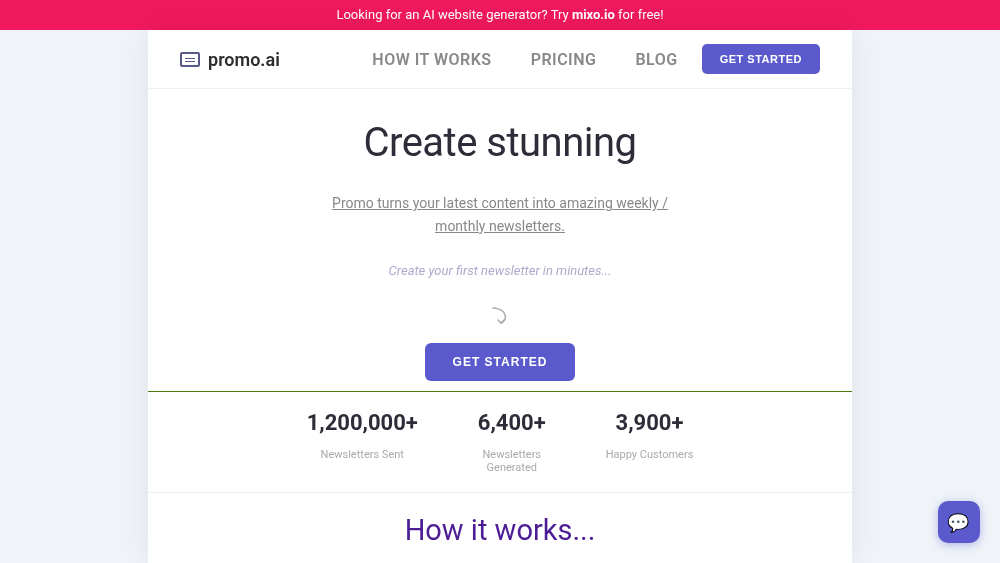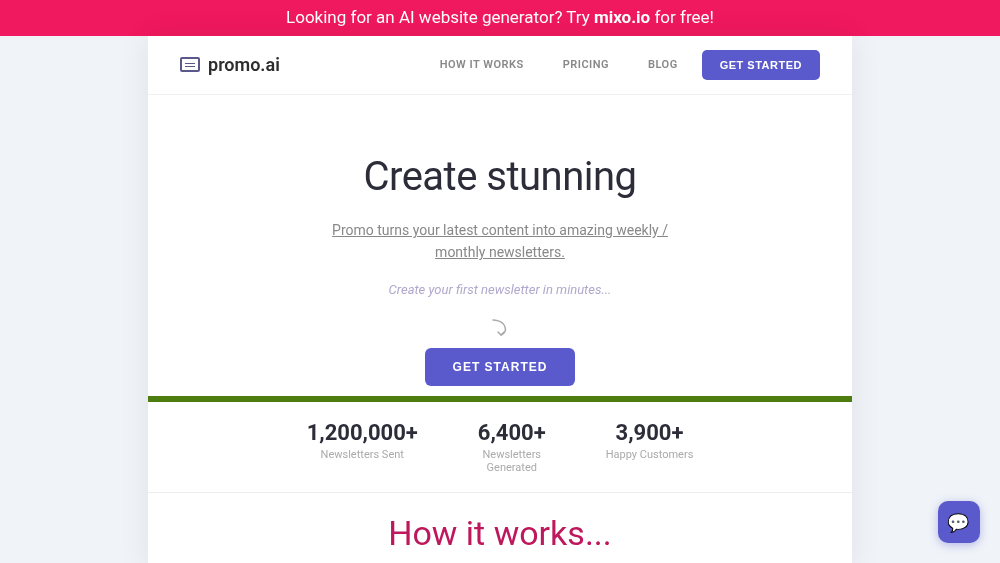--- a/index.html
+++ b/index.html
@@ -11,21 +11,21 @@
       overflow: hidden;
       position: relative;
     }
 
     
     .top-banner {
       background: #f0185e;
       color: white;
       text-align: center;
       padding: 6px 20px;
-      font-size: 17px;
+      font-size: 13px;
       line-height: 1.4;
     }
     .top-banner a {
       color: white;
       font-weight: 700;
       text-decoration: none;
     }
 
     
     .main-wrapper {
@@ -76,21 +76,21 @@
       height: 1px;
       background: #5a5a8a;
       box-shadow: 0 3px 0 #5a5a8a;
     }
     .nav-links {
       display: flex;
       align-items: center;
       gap: 24px;
     }
     .nav-link {
-      font-size: 11px;
+      font-size: 16px;
       font-weight: 600;
       color: #888;
       text-transform: uppercase;
       letter-spacing: 0.5px;
       cursor: pointer;
       padding-left: 15px;
     }
     .get-started-btn {
       background: #5a5acd;
       color: white;
@@ -103,21 +103,21 @@
       cursor: pointer;
       text-transform: uppercase;
     }
 
     
     .hero {
       flex: 1;
       display: flex;
       flex-direction: column;
       align-items: center;
-      justify-content: flex-end;
+      justify-content: space-between;
       padding: 30px 40px 10px;
       text-align: center;
     }
     .hero-title {
       font-size: 40px;
       font-weight: 400;
       color: #2d2d3a;
       line-height: 1.2;
       margin-bottom: 18px;
       letter-spacing: -0.5px;
@@ -149,52 +149,52 @@
       border-radius: 6px;
       font-size: 12px;
       font-weight: 700;
       letter-spacing: 1px;
       cursor: pointer;
       text-transform: uppercase;
     }
 
     
     .stats-section {
-      border-top: 6px solid #4d7c0f;
+      border-top: 1px solid #4d7c0f;
       display: flex;
       justify-content: center;
       gap: 60px;
       padding: 18px 20px;
       flex-shrink: 0;
     }
     .stat-item {
       text-align: center;
     }
     .stat-number {
       font-size: 22px;
       font-weight: 700;
       color: #2d2d3a;
     }
     .stat-label {
       font-size: 11px;
       color: #aaa;
-      margin-top: 3px;
+      margin-top: 13px;
     }
 
     
     .how-it-works {
       border-top: 1px solid #eee;
       padding: 20px 40px 16px;
       text-align: center;
       flex-shrink: 0;
     }
     .how-it-works-title {
-      font-size: 34px;
+      font-size: 29px;
       font-weight: 400;
-      color: #be185d;
+      color: #4c1d95;
     }
 
     
     .chat-button {
       position: fixed;
       bottom: 20px;
       right: 20px;
       width: 42px;
       height: 42px;
       background: #5a5acd;

